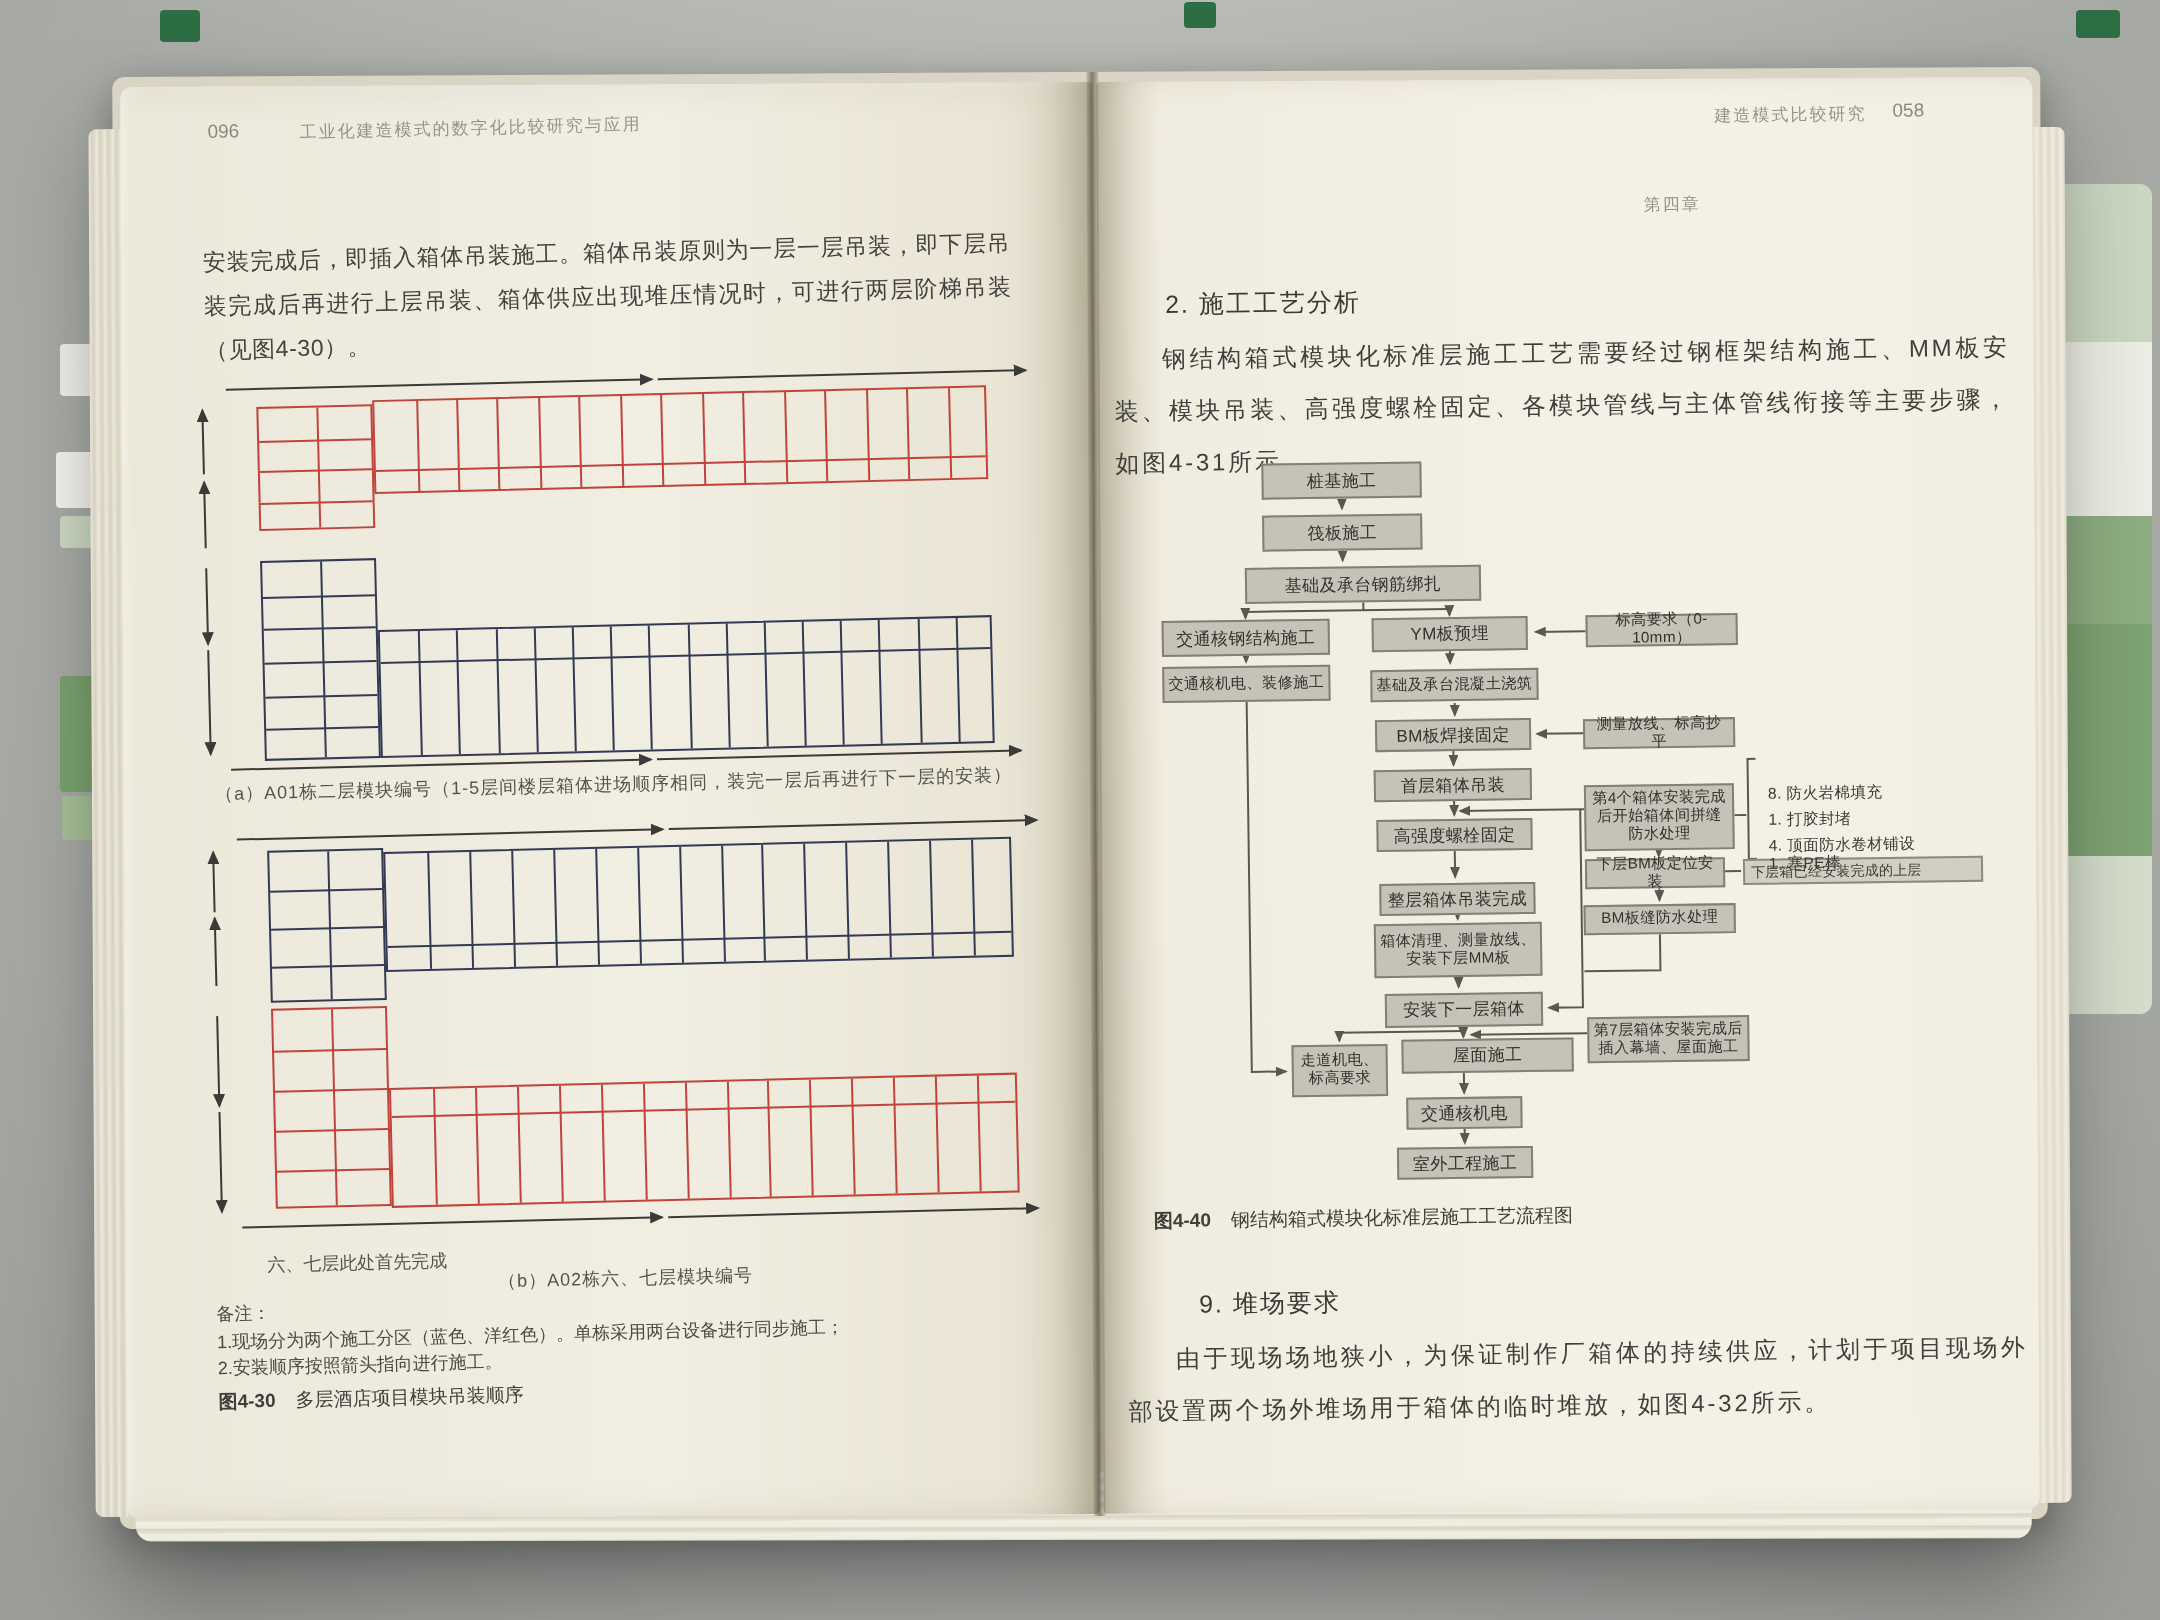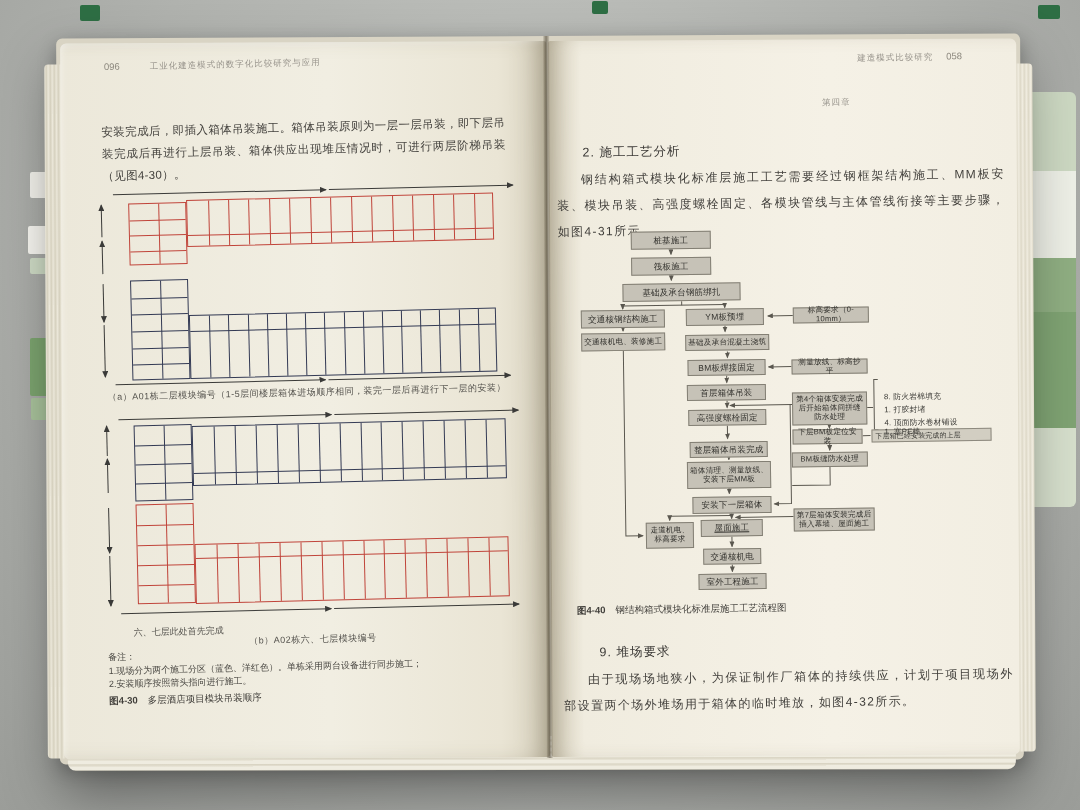--- a/index.html
+++ b/index.html
@@ -293,21 +293,21 @@
           <div class="fbox small" style="left:1px;top:105px;width:84px;height:18px;">交通核机电、装修施工</div>
           <div class="fbox small" style="left:105px;top:108px;width:84px;height:16px;">基础及承台混凝土浇筑</div>
           <div class="fbox" style="left:107px;top:133px;width:78px;height:16px;">BM板焊接固定</div>
           <div class="fbox small" style="left:211px;top:134px;width:76px;height:15px;">测量放线、标高抄平</div>
           <div class="fbox" style="left:106px;top:158px;width:79px;height:16px;">首层箱体吊装</div>
           <div class="fbox" style="left:107px;top:183px;width:78px;height:16px;">高强度螺栓固定</div>
           <div class="fbox" style="left:108px;top:215px;width:78px;height:16px;">整层箱体吊装完成</div>
           <div class="fbox small" style="left:105px;top:235px;width:84px;height:27px;">箱体清理、测量放线、安装下层MM板</div>
           <div class="fbox" style="left:110px;top:270px;width:79px;height:17px;">安装下一层箱体</div>
           <div class="fbox small" style="left:63px;top:295px;width:48px;height:26px;">走道机电、标高要求</div>
-          <div class="fbox" style="left:118px;top:293px;width:62px;height:17px;text-decoration:underline;">屋面施工</div>
+          <div class="fbox" style="left:118px;top:293px;width:86px;height:17px;">屋面施工</div>
           <div class="fbox" style="left:120px;top:322px;width:58px;height:16px;">交通核机电</div>
           <div class="fbox" style="left:115px;top:347px;width:68px;height:16px;">室外工程施工</div>
           <div class="fbox small" style="left:211px;top:167px;width:75px;height:33px;">第4个箱体安装完成后开始箱体间拼缝防水处理</div>
           <div class="fbox small" style="left:211px;top:204px;width:70px;height:15px;">下层BM板定位安装</div>
           <div class="fbox small" style="left:210px;top:227px;width:76px;height:15px;">BM板缝防水处理</div>
           <div class="fbox small" style="left:211px;top:283px;width:81px;height:23px;">第7层箱体安装完成后插入幕墙、屋面施工</div>
           <div class="fnote" style="left:290px;top:205px;width:120px;height:13px;">下层箱已经安装完成的上层</div>
           <div class="fstep" style="left:303px;top:154px;margin-top:48px;">1. 塞PE棒</div>
           <div class="fstep" style="left:303px;top:167px;">8. 防火岩棉填充</div>
           <div class="fstep" style="left:303px;top:180px;">1. 打胶封堵</div>

